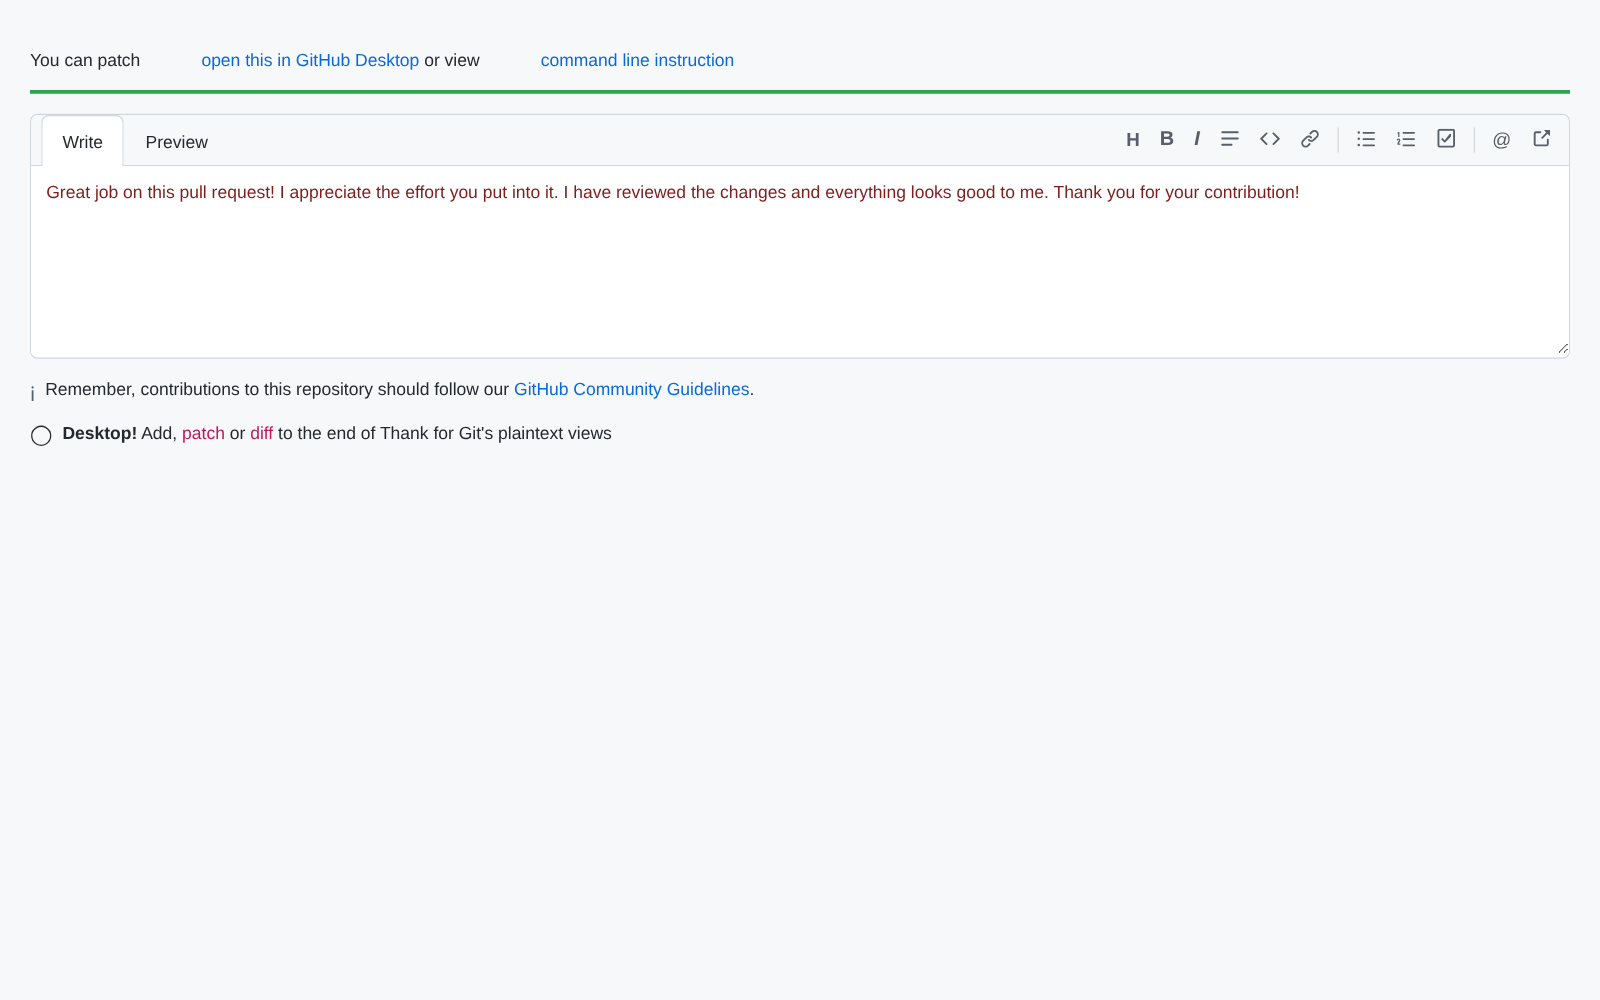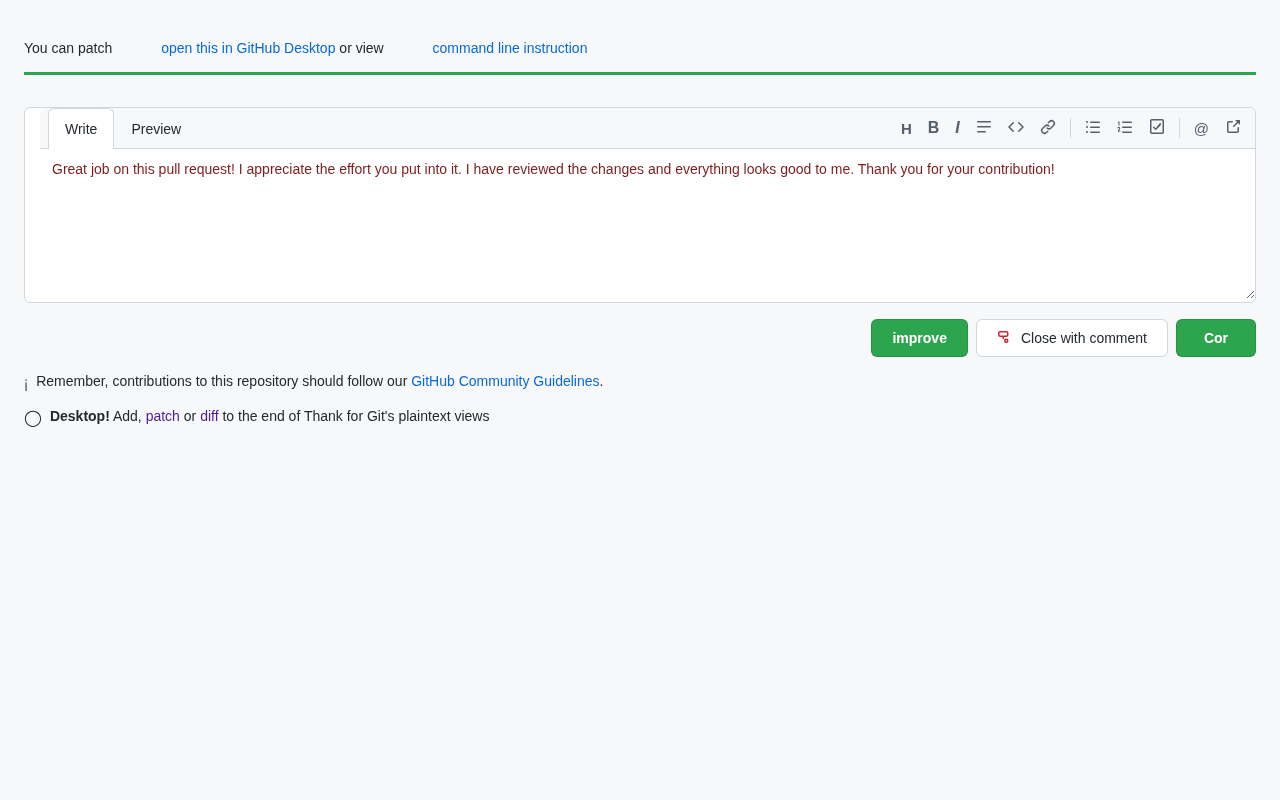--- a/index.html
+++ b/index.html
@@ -223,21 +223,21 @@
       font-size: 14px;
       color: #24292f;
     }
 
     .bulb-icon {
       font-size: 16px;
       flex-shrink: 0;
     }
 
     .protip a {
-      color: #4c1d95;
+      color: #be185d;
       text-decoration: none;
     }
 
     .protip-label {
       font-weight: 600;
     }
 
     
     .main {
       padding: 24px 24px 24px 24px;
@@ -265,21 +265,21 @@
 <div class="main">
 
   <div class="merge-area">
     <span class="merge-hint">
       <span>You can patch </span><a href="#">open this in GitHub Desktop</a><span> or view </span><a href="#">command line instruction</a>
     </span>
   </div>
 
   <div class="green-divider"></div>
 
-  <div class="editor-section" style="margin-top: 32px; padding-left: 15px;">
+  <div class="editor-section" style="margin-top: 16px;">
     
     <div class="tabs">
       <button class="tab active">Write</button>
       <button class="tab">Preview</button>
 
       <div class="toolbar" style="margin-left: auto; background: transparent; border: none; padding: 4px 0;">
         <button class="toolbar-btn" title="Heading" style="font-size:15px; font-weight:bold;">H</button>
         <button class="toolbar-btn" title="Bold" style="font-weight:900; font-size:16px;">B</button>
         <button class="toolbar-btn" title="Italic" style="font-style:italic; font-size:16px;">I</button>
         <button class="toolbar-btn" title="Quote" style="font-size:15px;">
@@ -322,35 +322,20 @@
         </button>
       </div>
     </div>
 
     
     <textarea class="comment-textarea" style="">Great job on this pull request! I appreciate the effort you put into it. I have reviewed the changes and everything looks good to me. Thank you for your contribution!</textarea>
 
     
   </div>
 
-  <div class="actions-row">
-    <button class="btn-improve">improve</button>
-
-    <button class="btn-close-comment">
-      <span class="pr-icon" style="display:inline-flex; align-items:center; gap:2px;">
-
-        <svg width="16" height="16" viewBox="0 0 16 16" fill="#cf222e">
-          <path d="M3.25 1A2.25 2.25 0 001 3.25v1.5a2.25 2.25 0 002.25 2.25H5.5V8.5a.75.75 0 001.5 0V7h2.25A2.25 2.25 0 0011.5 4.75v-1.5A2.25 2.25 0 009.25 1h-6zm0 1.5h6a.75.75 0 01.75.75v1.5a.75.75 0 01-.75.75h-6A.75.75 0 012.5 4.75v-1.5A.75.75 0 013.25 2.5zM7 10.75A2.25 2.25 0 119.25 13 2.25 2.25 0 017 10.75zm2.25-.75a.75.75 0 100 1.5.75.75 0 000-1.5z"></path>
-        </svg>
-      </span>
-      <span>Close with comment</span>
-    </button>
-
-    <button class="btn-comment-green">Cor</button>
-  </div>
 
   <div class="community-note">
     <span class="info-icon">ℹ</span>
     <span>
       <span>Remember, contributions to this repository should follow our </span><a href="#">GitHub Community Guidelines</a><span>.</span>
     </span>
   </div>
 
   <div class="protip">
     <span class="bulb-icon">◯</span>

